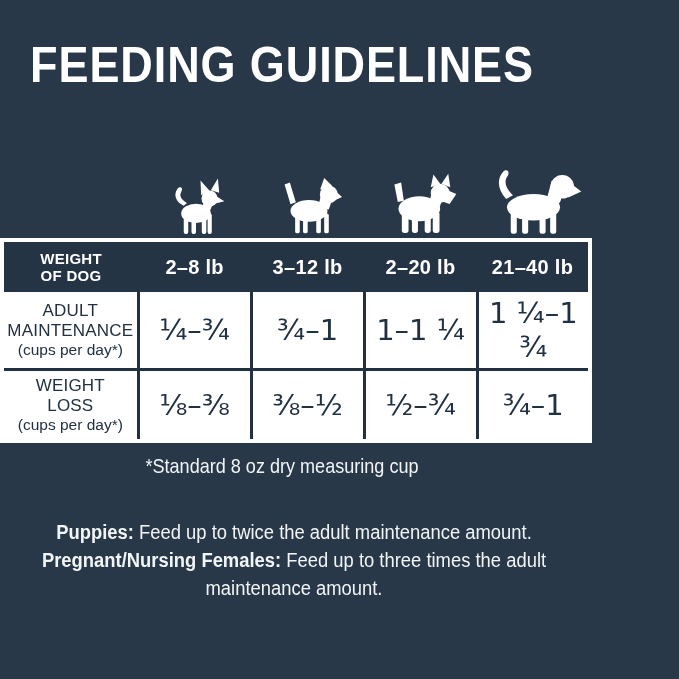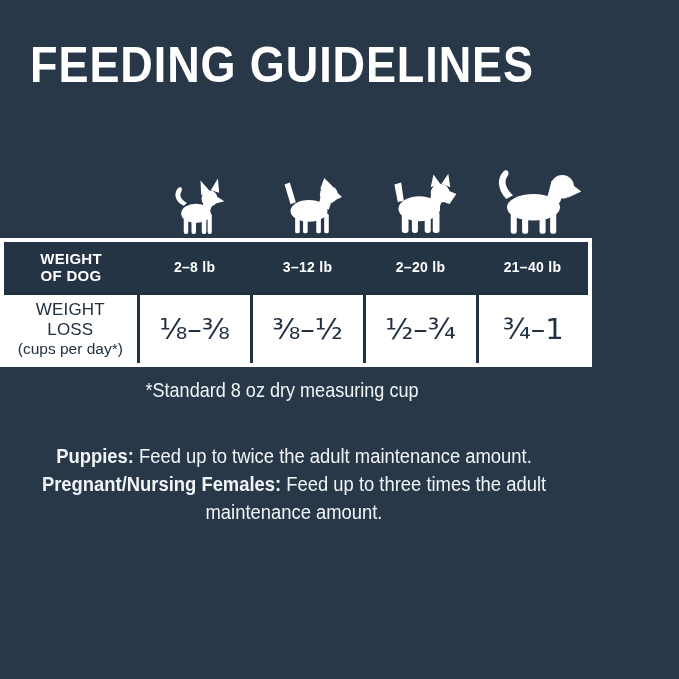--- a/index.html
+++ b/index.html
@@ -41,21 +41,21 @@
     border-collapse:collapse;
     border:4px solid #ffffff;
     background:#1d4ed8;
     table-layout:fixed;
   }
   table.feeding col.c0 { width:135px; }
   table.feeding col.cn { width:112px; }
   thead th {
     background:#243444; color:#ffffff;
     height:48px; vertical-align:middle; text-align:center;
-    font-weight:700; font-size:14px; letter-spacing:0.3px;
+    font-weight:700; font-size:20px; letter-spacing:0.3px;
   }
   thead th.corner { font-size:15px; line-height:1.15; white-space:pre-line; }
   tbody th, tbody td {
     background:#ffffff; color:#213142;
     text-align:center; vertical-align:middle;
   }
   tbody tr.r1 th, tbody tr.r1 td { height:74px; }
   tbody tr.r2 th, tbody tr.r2 td { height:66px; }
   tbody td { border-left:3px solid #213142; }
   tbody tr.r2 th, tbody tr.r2 td { border-top:3px solid #213142; }
@@ -173,20 +173,31 @@
       <tr>
         <th class="corner">WEIGHT
 OF DOG</th>
         <th>2–8 lb</th>
         <th>3–12 lb</th>
         <th>2–20 lb</th>
         <th>21–40 lb</th>
       </tr>
     </thead>
     <tbody>
+      <tr class="r1">
+        <th>
+          <span class="row-label">ADULT
+MAINTENANCE</span>
+          <span class="row-note">(cups per day*)</span>
+        </th>
+        <td class="val">¼–¾</td>
+        <td class="val">¾–1</td>
+        <td class="val">1–1 ¼</td>
+        <td class="val">1 ¼–1 ¾</td>
+      </tr>
       <tr class="r2">
         <th>
           <span class="row-label">WEIGHT
 LOSS</span>
           <span class="row-note">(cups per day*)</span>
         </th>
         <td class="val">⅛–⅜</td>
         <td class="val">⅜–½</td>
         <td class="val">½–¾</td>
         <td class="val">¾–1</td>

